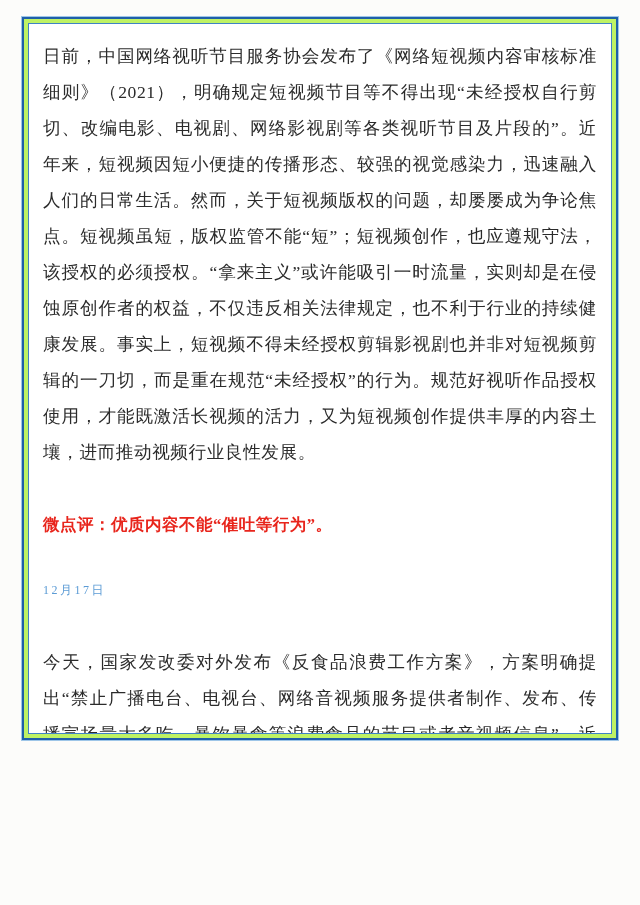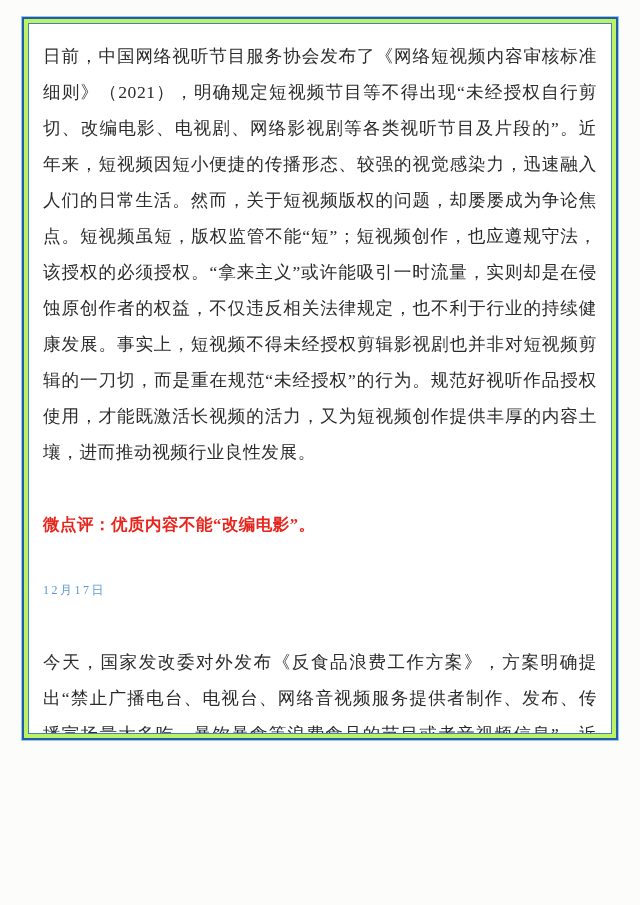--- a/index.html
+++ b/index.html
@@ -107,21 +107,21 @@
 
   <div class="frame-outer">
     <div class="frame-inner">
 
       <div class="content">
 
         <p class="para">日前，中国网络视听节目服务协会发布了《网络短视频内容审核标准细则》（2021），明确规定短视频节目等不得出现“未经授权自行剪切、改编电影、电视剧、网络影视剧等各类视听节目及片段的”。近年来，短视频因短小便捷的传播形态、较强的视觉感染力，迅速融入人们的日常生活。然而，关于短视频版权的问题，却屡屡成为争论焦点。短视频虽短，版权监管不能“短”；短视频创作，也应遵规守法，该授权的必须授权。“拿来主义”或许能吸引一时流量，实则却是在侵蚀原创作者的权益，不仅违反相关法律规定，也不利于行业的持续健康发展。事实上，短视频不得未经授权剪辑影视剧也并非对短视频剪辑的一刀切，而是重在规范“未经授权”的行为。规范好视听作品授权使用，才能既激活长视频的活力，又为短视频创作提供丰厚的内容土壤，进而推动视频行业良性发展。</p>
 
         <div class="spacer-lg"></div>
 
-        <p class="comment">微点评：优质内容不能“改编电影”。</p>
+        <p class="comment">微点评：优质内容不能“催吐等行为”。</p>
 
         <div class="spacer-md"></div>
 
         <p class="date">12月17日</p>
 
         <div class="spacer-lg"></div>
 
         <p class="para">今天，国家发改委对外发布《反食品浪费工作方案》，方案明确提出“禁止广播电台、电视台、网络音视频服务提供者制作、发布、传播宣扬量大多吃、暴饮暴食等浪费食品的节目或者音视频信息”。近年来，以“大胃王”为噱头的吃播节目一度充斥各大视频平台，其中的假吃、催吐等行为，不仅造成了严重的食物浪费，也对观众产生了负面示范。此次《方案》禁止制作发布暴饮暴食视频，在反食品浪费法的基础上进一步明确了平台责任，有利于筑牢监管堤坝，营造节约粮食、反对浪费的社会风</p>
 
       </div>

